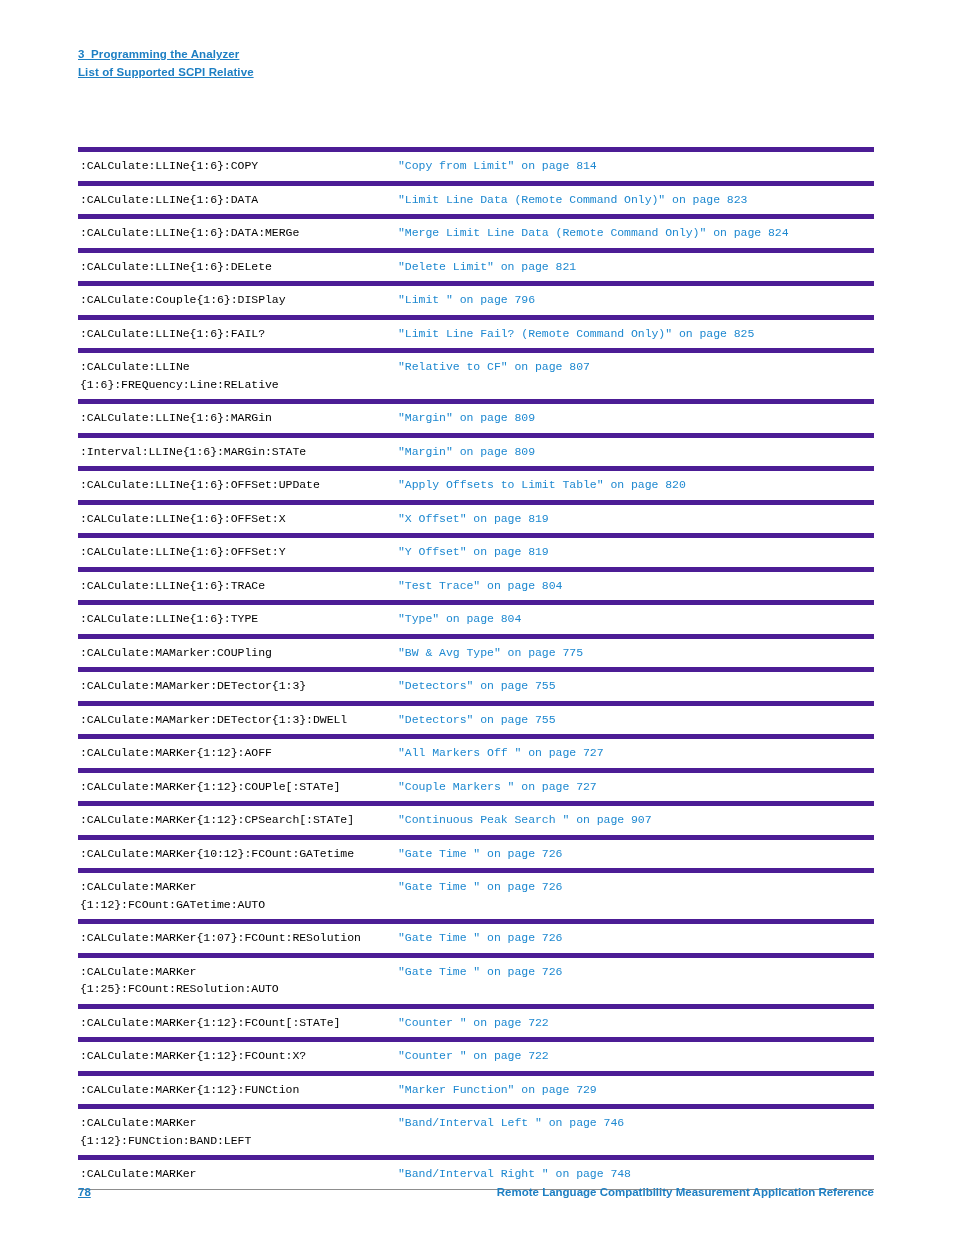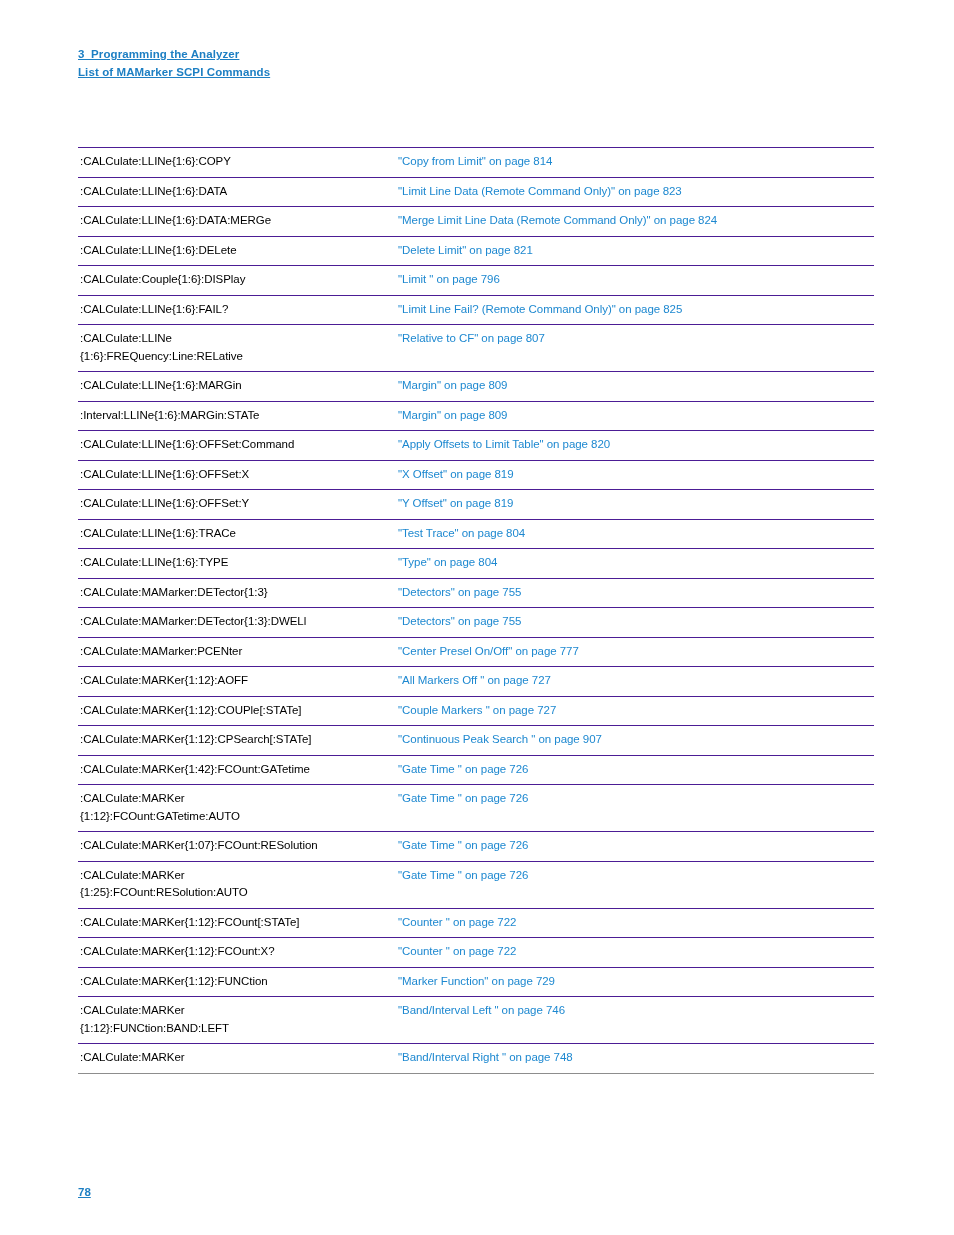--- a/index.html
+++ b/index.html
@@ -42,22 +42,23 @@
     position: absolute;
     left: 78px;
     top: 147px;
     width: 796px;
     border-collapse: collapse;
     table-layout: fixed;
   }
   .cmd-table td {
     padding: 0;
     vertical-align: top;
-    border-top: 1px solid #4c1d95;
+    border-top: 5px solid #4c1d95;
     border-bottom: none;
+    font-family: Liberation Mono, monospace;
   }
   .cmd-table tr:last-child td {
     border-bottom: 1px solid #8d8d8d;
   }
   .col-cmd {
     width: 311px;
   }
   .col-link {
     width: 485px;
   }
@@ -112,21 +113,21 @@
     white-space: nowrap;
   }
 </style>
 </head>
 <body>
 
 <div class="page">
 
   <div class="page-header">
     <div class="hdr-line">3  Programming the Analyzer</div>
-    <div class="hdr-line">List of MAMarker SCPI Commands</div>
+    <div class="hdr-line">List of Supported SCPI Relative</div>
   </div>
 
   <table class="cmd-table">
     <tbody id="table-body">
         <tr>
           <td class="col-cmd">
             <div class="cell-inner">
               <span class="cmd-line">:CALCulate:LLINe{1:6}:COPY</span>
             </div>
           </td>
@@ -211,21 +212,21 @@
               <span class="cmd-line">:Interval:LLINe{1:6}:MARGin:STATe</span>
             </div>
           </td>
           <td class="col-link">
             <div class="cell-inner link">"Margin" on page 809</div>
           </td>
         </tr>
         <tr>
           <td class="col-cmd">
             <div class="cell-inner">
-              <span class="cmd-line">:CALCulate:LLINe{1:6}:OFFSet:Command</span>
+              <span class="cmd-line">:CALCulate:LLINe{1:6}:OFFSet:UPDate</span>
             </div>
           </td>
           <td class="col-link">
             <div class="cell-inner link">"Apply Offsets to Limit Table" on page 820</div>
           </td>
         </tr>
         <tr>
           <td class="col-cmd">
             <div class="cell-inner">
               <span class="cmd-line">:CALCulate:LLINe{1:6}:OFFSet:X</span>
@@ -261,50 +262,50 @@
               <span class="cmd-line">:CALCulate:LLINe{1:6}:TYPE</span>
             </div>
           </td>
           <td class="col-link">
             <div class="cell-inner link">"Type" on page 804</div>
           </td>
         </tr>
         <tr>
           <td class="col-cmd">
             <div class="cell-inner">
+              <span class="cmd-line">:CALCulate:MAMarker:COUPling</span>
+            </div>
+          </td>
+          <td class="col-link">
+            <div class="cell-inner link">"BW &amp; Avg Type" on page 775</div>
+          </td>
+        </tr>
+        <tr>
+          <td class="col-cmd">
+            <div class="cell-inner">
               <span class="cmd-line">:CALCulate:MAMarker:DETector{1:3}</span>
             </div>
           </td>
           <td class="col-link">
             <div class="cell-inner link">"Detectors" on page 755</div>
           </td>
         </tr>
         <tr>
           <td class="col-cmd">
             <div class="cell-inner">
               <span class="cmd-line">:CALCulate:MAMarker:DETector{1:3}:DWELl</span>
             </div>
           </td>
           <td class="col-link">
             <div class="cell-inner link">"Detectors" on page 755</div>
           </td>
         </tr>
         <tr>
           <td class="col-cmd">
             <div class="cell-inner">
-              <span class="cmd-line">:CALCulate:MAMarker:PCENter</span>
-            </div>
-          </td>
-          <td class="col-link">
-            <div class="cell-inner link">"Center Presel On/Off" on page 777</div>
-          </td>
-        </tr>
-        <tr>
-          <td class="col-cmd">
-            <div class="cell-inner">
               <span class="cmd-line">:CALCulate:MARKer{1:12}:AOFF</span>
             </div>
           </td>
           <td class="col-link">
             <div class="cell-inner link">"All Markers Off " on page 727</div>
           </td>
         </tr>
         <tr>
           <td class="col-cmd">
             <div class="cell-inner">
@@ -321,21 +322,21 @@
               <span class="cmd-line">:CALCulate:MARKer{1:12}:CPSearch[:STATe]</span>
             </div>
           </td>
           <td class="col-link">
             <div class="cell-inner link">"Continuous Peak Search " on page 907</div>
           </td>
         </tr>
         <tr>
           <td class="col-cmd">
             <div class="cell-inner">
-              <span class="cmd-line">:CALCulate:MARKer{1:42}:FCOunt:GATetime</span>
+              <span class="cmd-line">:CALCulate:MARKer{10:12}:FCOunt:GATetime</span>
             </div>
           </td>
           <td class="col-link">
             <div class="cell-inner link">"Gate Time " on page 726</div>
           </td>
         </tr>
         <tr class="tall">
           <td class="col-cmd">
             <div class="cell-inner">
               <span class="cmd-line">:CALCulate:MARKer</span>
@@ -416,15 +417,16 @@
           </td>
           <td class="col-link">
             <div class="cell-inner link">"Band/Interval Right " on page 748</div>
           </td>
         </tr>
       </tbody>
   </table>
 
   <div class="page-footer">
     <span class="footer-page-number">78</span>
+    <span class="footer-title">Remote Language Compatibility Measurement Application Reference</span>
   </div>
 
 </div>
 
 </body></html>

